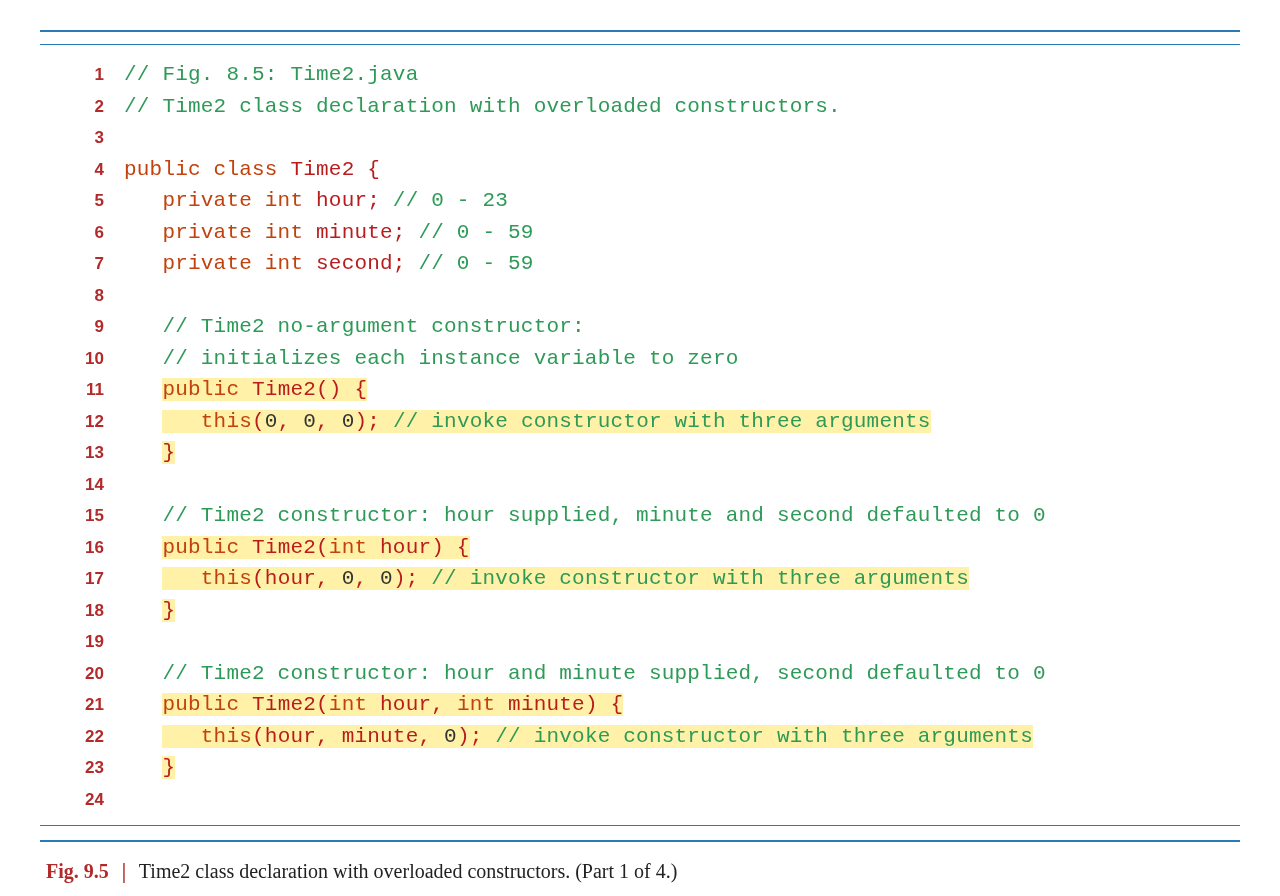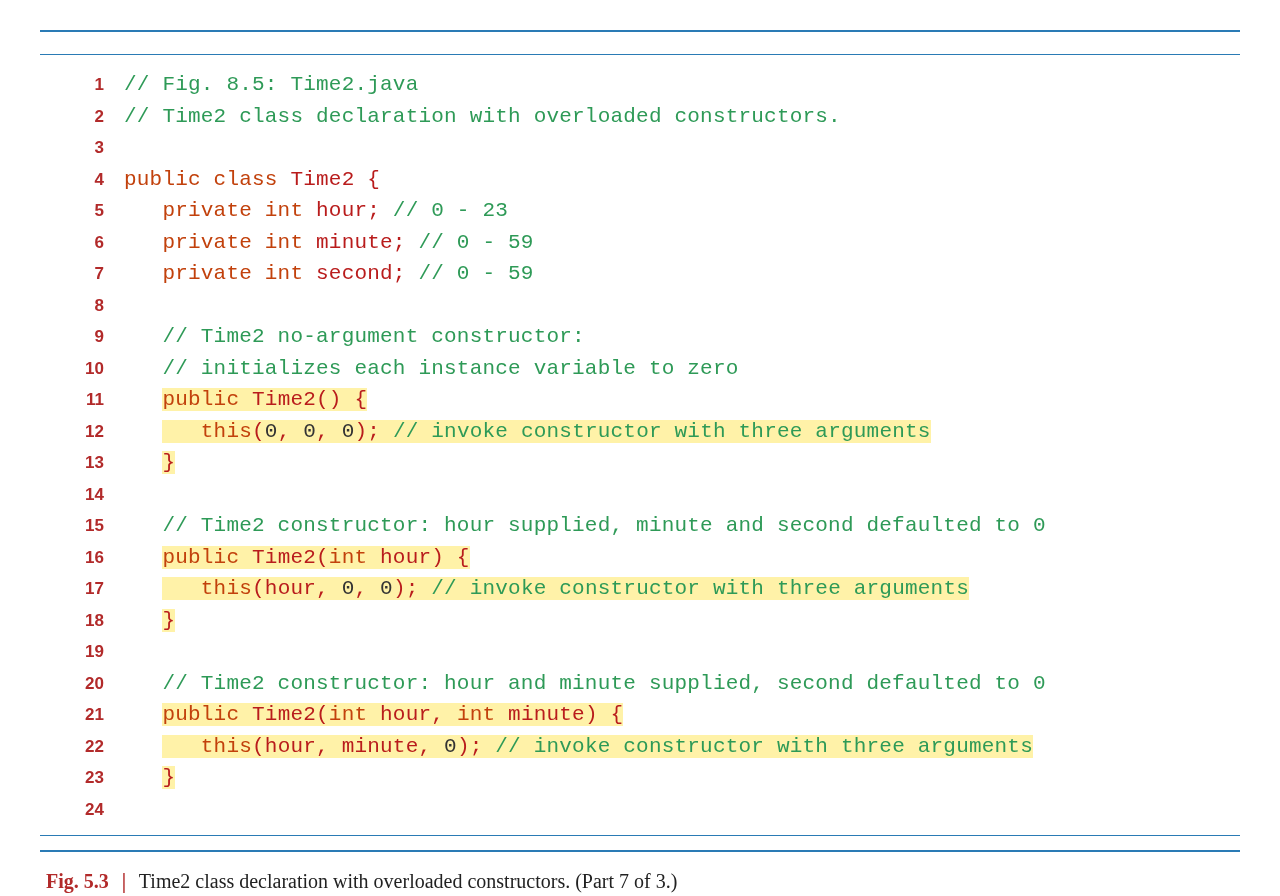--- a/index.html
+++ b/index.html
@@ -4,21 +4,21 @@
 <style>
   body {
     margin: 0;
     padding: 30px 40px;
     background: #ffffff;
     font-family: "Lucida Console", Monaco, monospace;
   }
   .frame {
     border-top: 2px solid #2a7bb5;
     border-bottom: 2px solid #2a7bb5;
-    padding: 28px 0 14px 0;
+    padding: 18px 0 14px 0;
     position: relative;
   }
   .frame::after{
     content:"";
     display:block;
     height:0;
   }
   .inner-line {
     border-top: 1px solid #2a7bb5;
     margin-top: -6px;
@@ -74,16 +74,16 @@
 </head>
 <body>
 
 <div class="frame">
   <div class="inner-line"></div>
   <pre class="code" id="code"><div><span class="ln">1</span><span class="cm">// Fig. 8.5: Time2.java</span></div><div><span class="ln">2</span><span class="cm">// Time2 class declaration with overloaded constructors.</span></div><div><span class="ln">3</span><span class="pl"></span></div><div><span class="ln">4</span><span class="kw">public class </span><span class="pl">Time2 {</span></div><div><span class="ln">5</span><span class="pl">   </span><span class="kw">private int </span><span class="pl">hour; </span><span class="cm">// 0 - 23</span></div><div><span class="ln">6</span><span class="pl">   </span><span class="kw">private int </span><span class="pl">minute; </span><span class="cm">// 0 - 59</span></div><div><span class="ln">7</span><span class="pl">   </span><span class="kw">private int </span><span class="pl">second; </span><span class="cm">// 0 - 59</span></div><div><span class="ln">8</span><span class="pl"></span></div><div><span class="ln">9</span><span class="pl">   </span><span class="cm">// Time2 no-argument constructor:</span></div><div><span class="ln">10</span><span class="pl">   </span><span class="cm">// initializes each instance variable to zero</span></div><div><span class="ln">11</span><span class="pl">   </span><span class="kw hl">public </span><span class="pl hl">Time2() {</span></div><div><span class="ln">12</span><span class="pl">   </span><span class="pl hl">   </span><span class="kw hl">this</span><span class="pl hl">(</span><span class="num hl">0</span><span class="pl hl">, </span><span class="num hl">0</span><span class="pl hl">, </span><span class="num hl">0</span><span class="pl hl">); </span><span class="cm hl">// invoke constructor with three arguments</span></div><div><span class="ln">13</span><span class="pl">   </span><span class="pl hl">}</span></div><div><span class="ln">14</span><span class="pl"></span></div><div><span class="ln">15</span><span class="pl">   </span><span class="cm">// Time2 constructor: hour supplied, minute and second defaulted to 0</span></div><div><span class="ln">16</span><span class="pl">   </span><span class="kw hl">public </span><span class="pl hl">Time2(</span><span class="kw hl">int </span><span class="pl hl">hour) {</span></div><div><span class="ln">17</span><span class="pl">   </span><span class="pl hl">   </span><span class="kw hl">this</span><span class="pl hl">(hour, </span><span class="num hl">0</span><span class="pl hl">, </span><span class="num hl">0</span><span class="pl hl">); </span><span class="cm hl">// invoke constructor with three arguments</span></div><div><span class="ln">18</span><span class="pl">   </span><span class="pl hl">}</span></div><div><span class="ln">19</span><span class="pl"></span></div><div><span class="ln">20</span><span class="pl">   </span><span class="cm">// Time2 constructor: hour and minute supplied, second defaulted to 0</span></div><div><span class="ln">21</span><span class="pl">   </span><span class="kw hl">public </span><span class="pl hl">Time2(</span><span class="kw hl">int </span><span class="pl hl">hour, </span><span class="kw hl">int </span><span class="pl hl">minute) {</span></div><div><span class="ln">22</span><span class="pl">   </span><span class="pl hl">   </span><span class="kw hl">this</span><span class="pl hl">(hour, minute, </span><span class="num hl">0</span><span class="pl hl">); </span><span class="cm hl">// invoke constructor with three arguments</span></div><div><span class="ln">23</span><span class="pl">   </span><span class="pl hl">}</span></div><div><span class="ln">24</span><span class="pl"></span></div></pre>
   <div class="bottom-hair"></div>
 </div>
 
 <div class="caption">
-  <span class="fig">Fig. 5.3</span>
+  <span class="fig">Fig. 9.5</span>
   <span class="bar">|</span>
-  <span>Time2 class declaration with overloaded constructors. (Part 7 of 3.)</span>
+  <span>Time2 class declaration with overloaded constructors. (Part 1 of 4.)</span>
 </div>
 
 </body></html>

